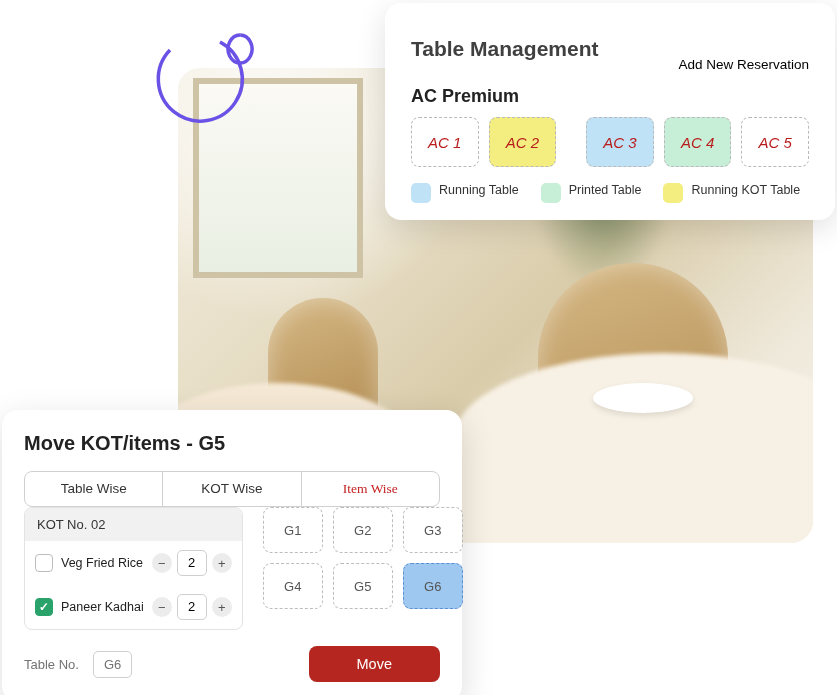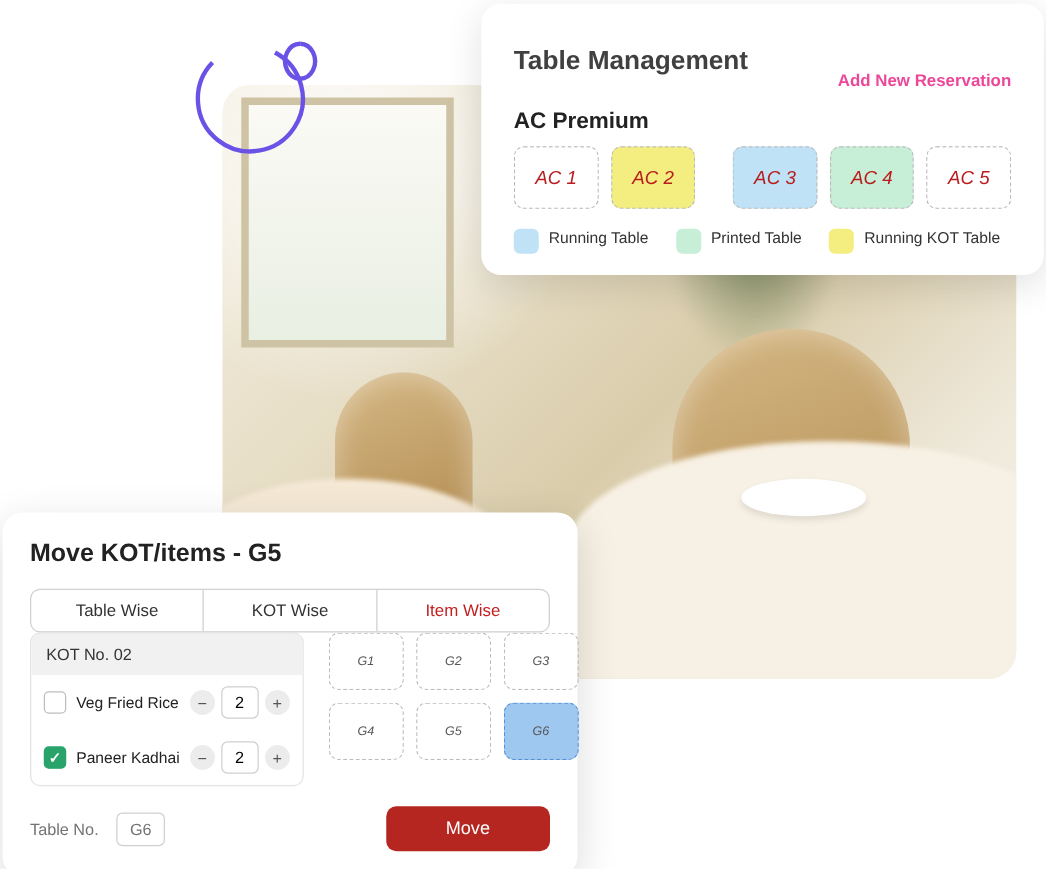--- a/index.html
+++ b/index.html
@@ -16,56 +16,56 @@
 .bg-photo .plate { position:absolute; right:120px; bottom:130px; width:100px; height:30px; background:#fff; border-radius:50%; box-shadow:0 3px 6px rgba(0,0,0,0.1);}
 .bg-photo .windowframe { position:absolute; left:15px; top:10px; width:170px; height:200px; border:6px solid #cfc3a5; background: linear-gradient(#fbfaf5,#e9efe3); }
 
 
 .swirl { position: absolute; left: 140px; top: 20px; width: 140px; height: 120px; pointer-events:none; }
 
 
 .card-tm { position: absolute; left: 385px; top: 3px; width: 450px; height: 217px; background: #fff; border-radius: 16px; box-shadow: 0 8px 30px rgba(0,0,0,0.12); padding: 22px 26px; }
 .card-tm .hdr { display:flex; justify-content:space-between; align-items:center; margin-bottom: 14px; }
 .card-tm h2 { font-size: 21px; font-weight: 700; color: #404040; }
-.card-tm .addnew { color: #ec4899; font-weight: 700; font-size: 13.5px; cursor:pointer;margin-top:32px; }
+.card-tm .addnew { color: #000000; font-weight: 400; font-size: 13.5px; cursor:pointer;margin-top:32px; }
 .card-tm .sub { font-size: 18px; font-weight: 600; color:#222; margin-bottom: 10px; }
 .tables-row { display:flex; gap:10px; margin-bottom:16px; }
 .table-chip { width: 72px; height: 50px; border: 1.5px dashed #b9b9b9; border-radius: 8px; display:flex; align-items:center; justify-content:center; font-size:15px; color:#b91c1c; cursor:pointer;font-style:italic; }
 .table-chip.running { background:#bfe2f6;margin-left:20px; }
 .table-chip.printed { background:#c7eed6; }
 .table-chip.kot { background:#f4ee81; }
 .legend-row { display:flex; gap:22px; align-items:center; flex-wrap:wrap; }
 .legend { display:flex; gap:8px; font-size:12.5px; color:#333; }
 .legend .sw { width:20px; height:20px; border-radius:5px; }
 .sw.running { background:#bfe2f6; }
 .sw.printed { background:#c7eed6; }
 .sw.kot { background:#f4ee81; }
 
 
 .card-mk { position: absolute; left: 2px; top: 410px; width: 460px; background:#fff; border-radius:16px; box-shadow: 0 10px 34px rgba(0,0,0,0.14); padding: 22px 22px 20px; }
 .card-mk h2 { font-size: 20px; font-weight: 700; color:#222; margin-bottom:16px; }
 .seg { display:flex; border:1px solid #d0d0d0; border-radius:8px; overflow:hidden; }
 .seg-item { flex:1; text-align:center; padding:9px 0; font-size:13.5px; color:#333; cursor:pointer; border-right:1px solid #d0d0d0; }
-.seg-item:last-child { border-right:none; }
+.seg-item:last-child { border-right:none;font-family:Liberation Serif, serif; }
 .seg-item.active { color:#c31f1f; font-weight:500; }
 .mk-body { display:flex; gap:20px; }
 .left-col { flex: 0 0 205px; }
 .kot-box { border:1px solid #e3e3e3; border-radius:8px; overflow:hidden; }
 .kot-hdr { background:#f1f1f1; padding:9px 12px; font-size:13px; font-weight:400; color:#333; }
 .kot-row { display:flex; align-items:center; gap:8px; padding:9px 10px; }
 .chk { width:18px; height:18px; border:1.5px solid #bdbdbd; border-radius:4px; display:flex; align-items:center; justify-content:center; cursor:pointer; flex-shrink:0; }
 .chk.checked { background:#29a36a; border-color:#29a36a; }
 .chk.checked::after { content:'✓'; color:#fff; font-size:12px; font-weight:700; }
 .item-name { font-size:12.5px; color:#222; flex:1; white-space:nowrap; }
 .stepper { display:flex; align-items:center; gap:5px; }
 .step-btn { width:20px; height:20px; border-radius:50%; background:#ececec; display:flex; align-items:center; justify-content:center; font-size:13px; color:#555; cursor:pointer; user-select:none; }
 .qty { width:30px; height:26px; border:1px solid #cfcfcf; border-radius:5px; text-align:center; font-size:13px; line-height:24px; }
 .right-col { flex:1; }
 .gt-grid { display:grid; grid-template-columns: repeat(3, 60px); gap:10px; }
-.gt-cell { height:46px; border:1.5px dashed #bcbcbc; border-radius:8px; display:flex; align-items:center; justify-content:center; font-size:10px; color:#555; cursor:pointer;font-style:italic; }
+.gt-cell { height:46px; border:1.5px dashed #bcbcbc; border-radius:8px; display:flex; align-items:center; justify-content:center; font-size:13px; color:#555; cursor:pointer; }
 .gt-cell.selected { background:#9ec8f0; border-color:#5a8fd1; }
 .footer-row { display:flex; align-items:center; justify-content:space-between; margin-top:16px; }
 .tno { display:flex; align-items:center; gap:14px; font-size:13px; color:#737373; }
 .tno-val { border:1px solid #cfcfcf; border-radius:5px; padding:5px 10px; font-size:13px; }
 .move-btn { background:#b52620; color:#fff; border:none; border-radius:8px; padding:10px 48px; font-size:14.5px; cursor:pointer; }
 </style>
 </head>
 <body>
 
 <div class="bg-photo">

